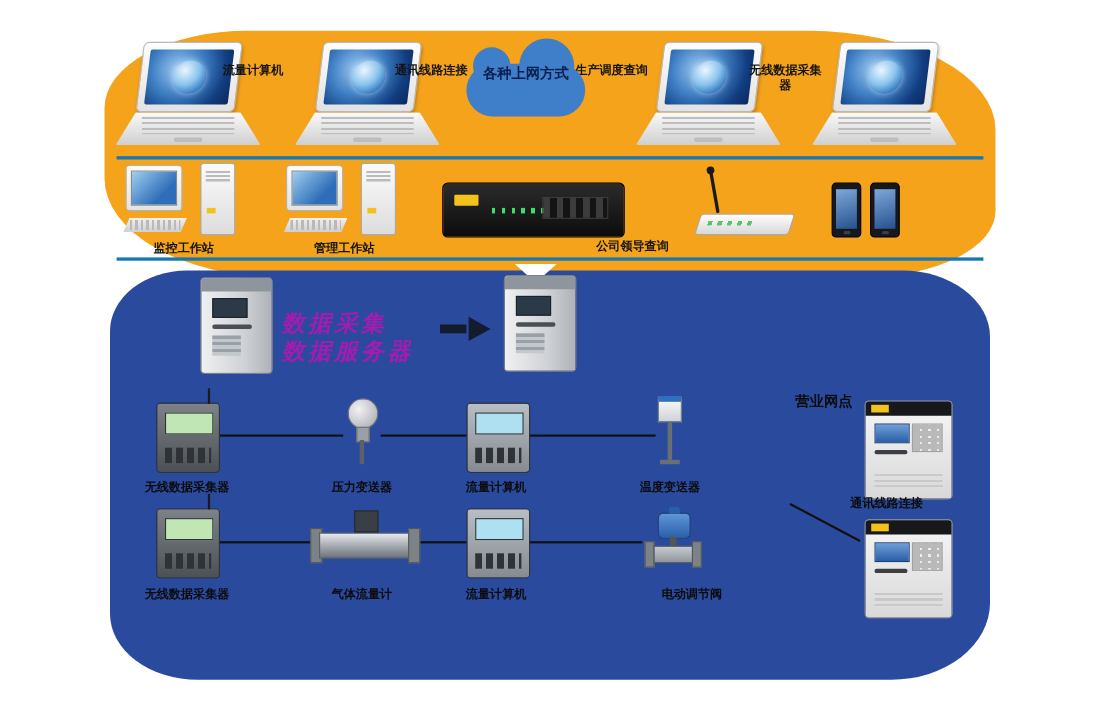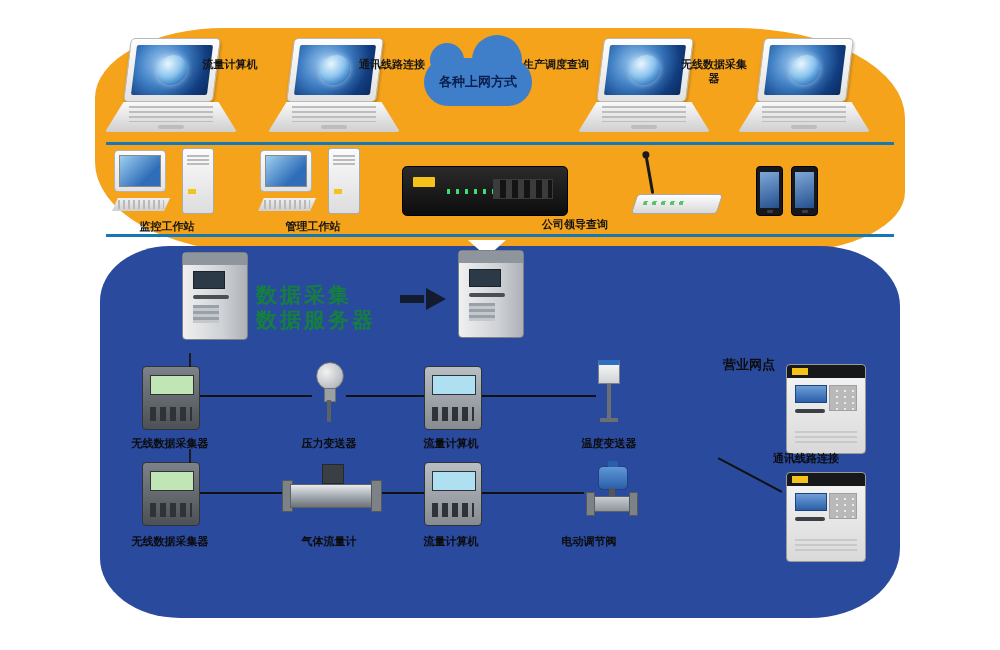--- a/index.html
+++ b/index.html
@@ -11,26 +11,26 @@
     border-radius:130px 170px 120px 160px / 70px 90px 60px 90px;}
   .blue-blob{position:absolute;left:100px;top:246px;width:800px;height:372px;background:#2A4A9E;
     border-radius:70px 80px 90px 80px / 55px 60px 70px 60px;}
   .busline{position:absolute;left:106px;width:788px;height:3px;background:#1577B3;z-index:2;}
   .notch{position:absolute;left:468px;top:240px;width:0;height:0;z-index:3;
     border-left:19px solid transparent;border-right:19px solid transparent;border-top:17px solid #fff;}
 
   
   .lbl{position:absolute;font-size:11px;font-weight:bold;color:#141414;text-align:center;z-index:6;line-height:1.25;}
   .big-text{position:absolute;left:256px;top:282px;z-index:6;font-size:21px;font-weight:bold;
-    color:#15803d;letter-spacing:3px;line-height:1.2;}
+    color:#a21caf;letter-spacing:3px;line-height:1.2;font-style:italic;}
   .right-title{position:absolute;left:704px;top:356px;width:90px;font-size:13px;font-weight:bold;color:#0c0c0c;z-index:6;text-align:center;}
 
   
   .cloud{position:absolute;left:424px;top:58px;width:108px;height:48px;background:#3F7EC9;border-radius:26px;
-    display:flex;align-items:center;justify-content:center;z-index:7;}
+    display:flex;align-items:flex-start;justify-content:center;z-index:7;}
   .cloud::before{content:"";position:absolute;left:6px;top:-15px;width:34px;height:34px;background:#3F7EC9;border-radius:50%;}
   .cloud::after{content:"";position:absolute;right:10px;top:-23px;width:50px;height:50px;background:#3F7EC9;border-radius:50%;}
   .cloud span{position:relative;z-index:2;font-size:13px;font-weight:bold;color:#0B1F4E;white-space:nowrap;}
 
   
   .laptop{position:absolute;width:132px;height:94px;z-index:5;}
   .lt-screen{position:absolute;left:22px;top:0;width:88px;height:62px;background:linear-gradient(#fdfdfd,#e2e2e2);
     border:1px solid #b9b9b9;border-radius:5px;transform:skewX(-7deg);box-shadow:1px 2px 3px rgba(0,0,0,.25);
     display:flex;align-items:center;justify-content:center;}
   .lt-display{width:76px;height:50px;border-radius:2px;
@@ -308,21 +308,21 @@
     <div class="bf r"></div>
   </div>
 
   <div class="wire" style="left:198px;top:492px;width:84px;"></div>
   <div class="wire" style="left:382px;top:492px;width:42px;"></div>
   <div class="wire" style="left:480px;top:492px;width:104px;"></div>
 
   <div class="lbl on-blue" style="left:110px;top:535px;width:120px;">无线数据采集器</div>
   <div class="lbl on-blue" style="left:272px;top:535px;width:114px;">气体流量计</div>
   <div class="lbl on-blue" style="left:394px;top:535px;width:114px;">流量计算机</div>
-  <div class="lbl on-blue" style="left:532px;top:535px;width:114px;">电动调节阀</div>
+  <div class="lbl on-blue" style="left:572px;top:535px;width:114px;">电动调节阀</div>
 
   <div class="right-title">营业网点</div>
   <div class="icm" style="left:786px;top:364px;">
     <div class="top"></div>
       <div class="chip"></div>
     <div class="scr"></div>
     <div class="pad"></div>
     <div class="slot"></div>
     <div class="vent"></div>
   </div>

